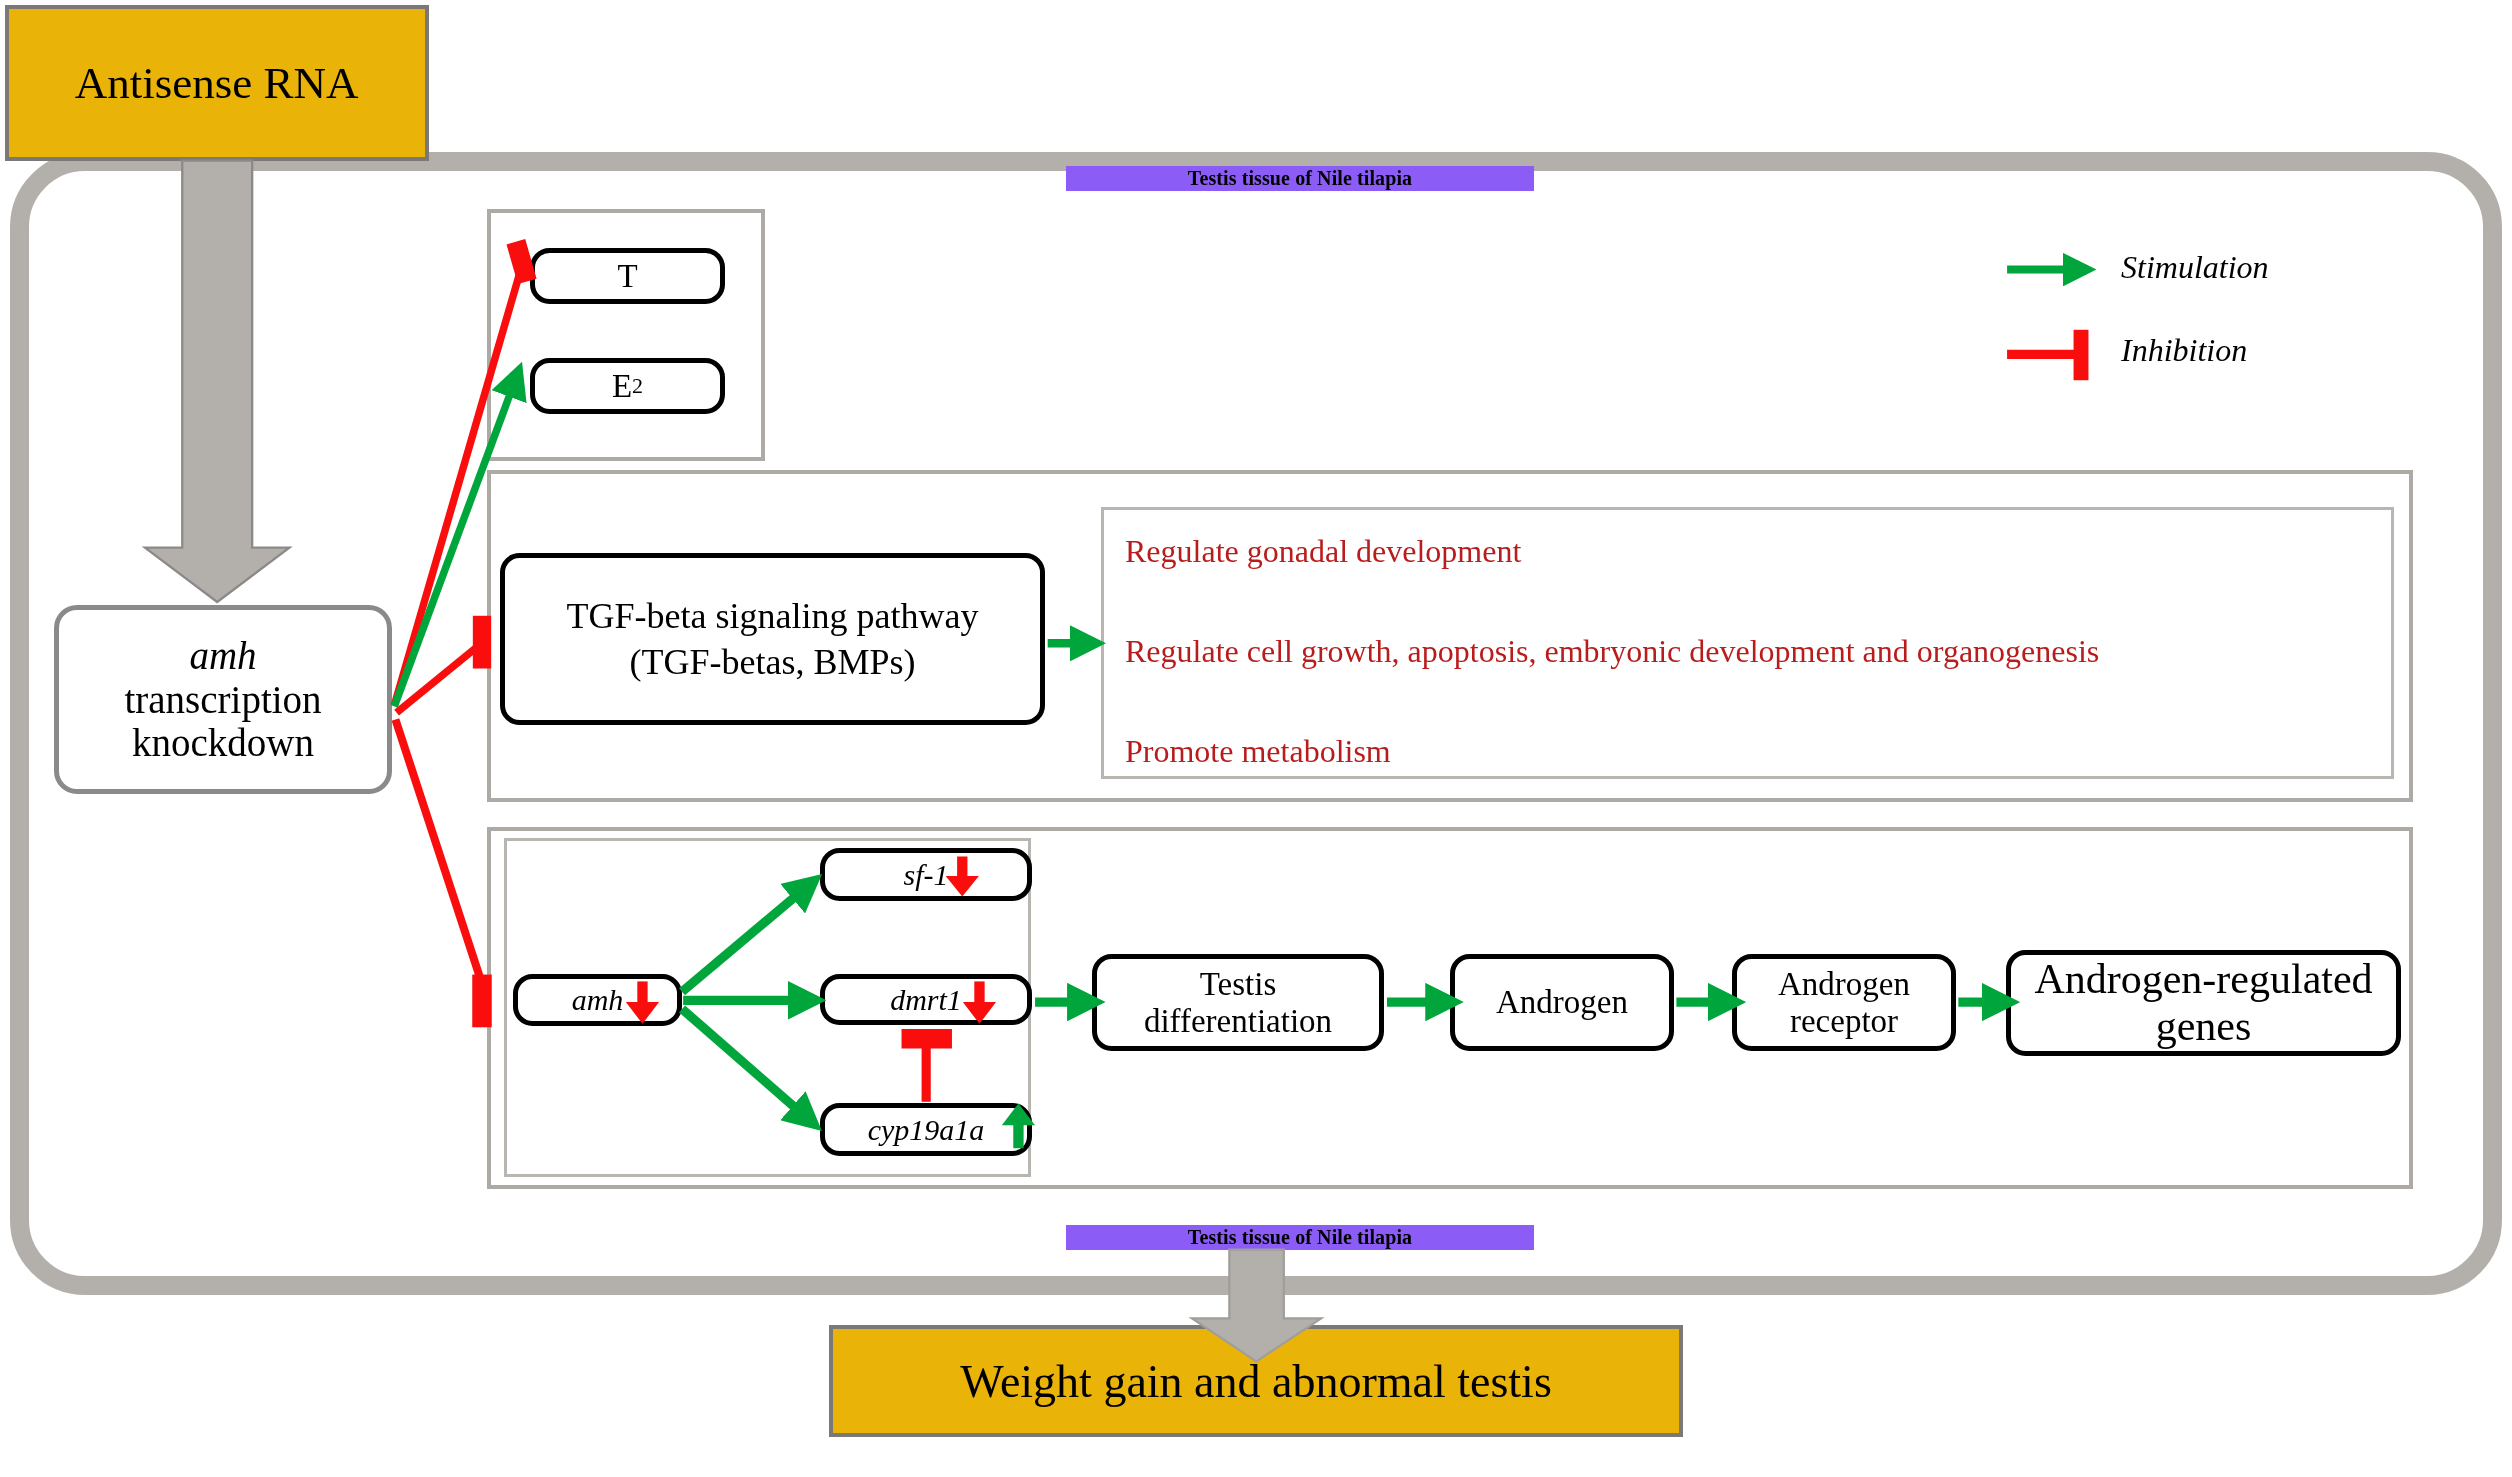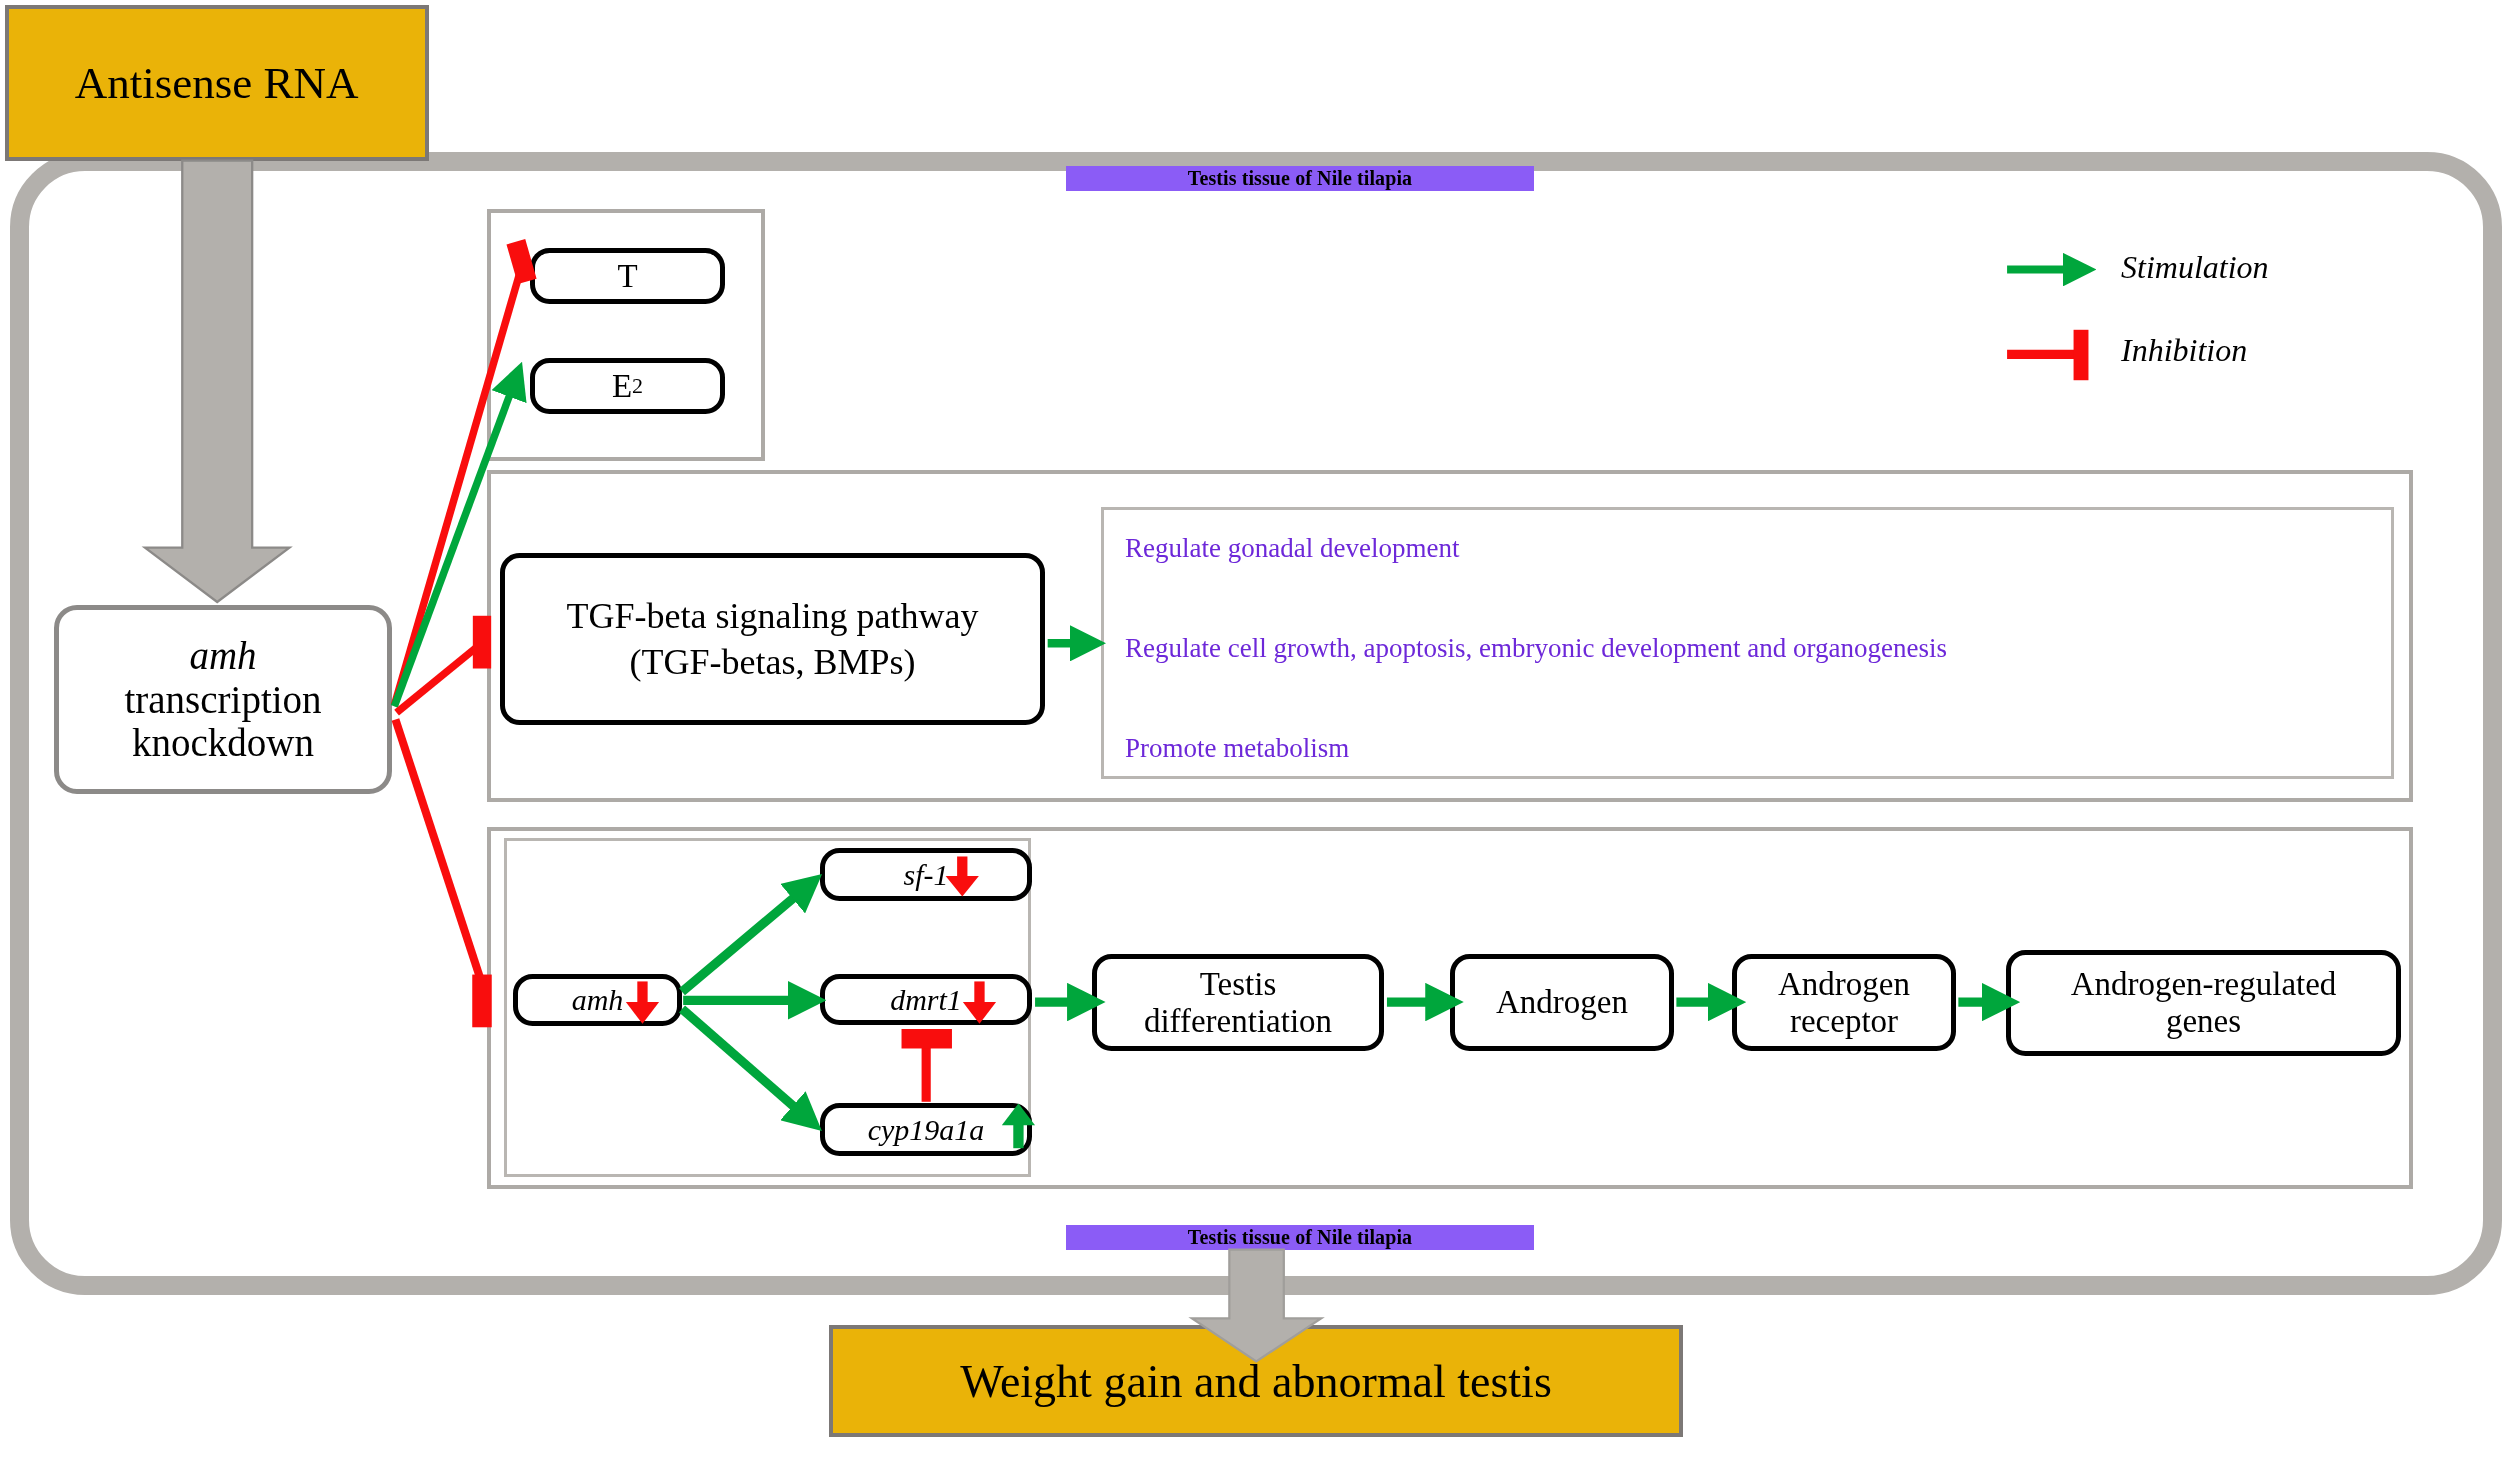--- a/index.html
+++ b/index.html
@@ -63,21 +63,21 @@
     font-weight:bold;
     font-size:20px;
     color:#000;
     display:flex;align-items:center;justify-content:center;
     white-space:nowrap;
     padding:0 16px;
     letter-spacing:0.1px;
   }
 
   .legend-txt{font-size:32px;color:#000;white-space:nowrap;font-style:italic;}
-  .bullet{font-size:27px;color:#6d28d9;white-space:nowrap;}
+  .bullet{font-size:32px;color:#b91c1c;white-space:nowrap;}
 </style>
 </head>
 <body>
 
 <div id="stage">
 
   <div class="abs capsule" style="left:10.3px;top:152px;width:2492px;height:1143px;"></div>
 
   <div class="tissue-tag" style="left:1066px;top:166px;width:436px;height:25px;">Testis tissue of Nile tilapia</div>
 
@@ -144,21 +144,21 @@
 
   <div class="abs node" style="left:1450px;top:954px;width:224px;height:97px;font-size:33px;flex-direction:column;">
     <span>Androgen</span>
   </div>
 
   <div class="abs node" style="left:1732px;top:954px;width:224px;height:97px;font-size:33px;flex-direction:column;">
     <span>Androgen</span>
     <span>receptor</span>
   </div>
 
-  <div class="abs node" style="left:2006px;top:950px;width:395px;height:106px;font-size:33px;flex-direction:column;">
+  <div class="abs node" style="left:2006px;top:950px;width:395px;height:106px;font-size:42px;flex-direction:column;">
     <span>Androgen-regulated</span>
     <span>genes</span>
   </div>
 
   <div class="abs greybox" style="left:829px;top:1325px;width:854px;height:112px;font-size:46px;">
     <span>Weight gain and abnormal testis</span>
   </div>
 
   <div class="lbl legend-txt" style="left:2121px;top:249px;">Stimulation</div>
   <div class="lbl legend-txt" style="left:2121px;top:332px;">Inhibition</div>

